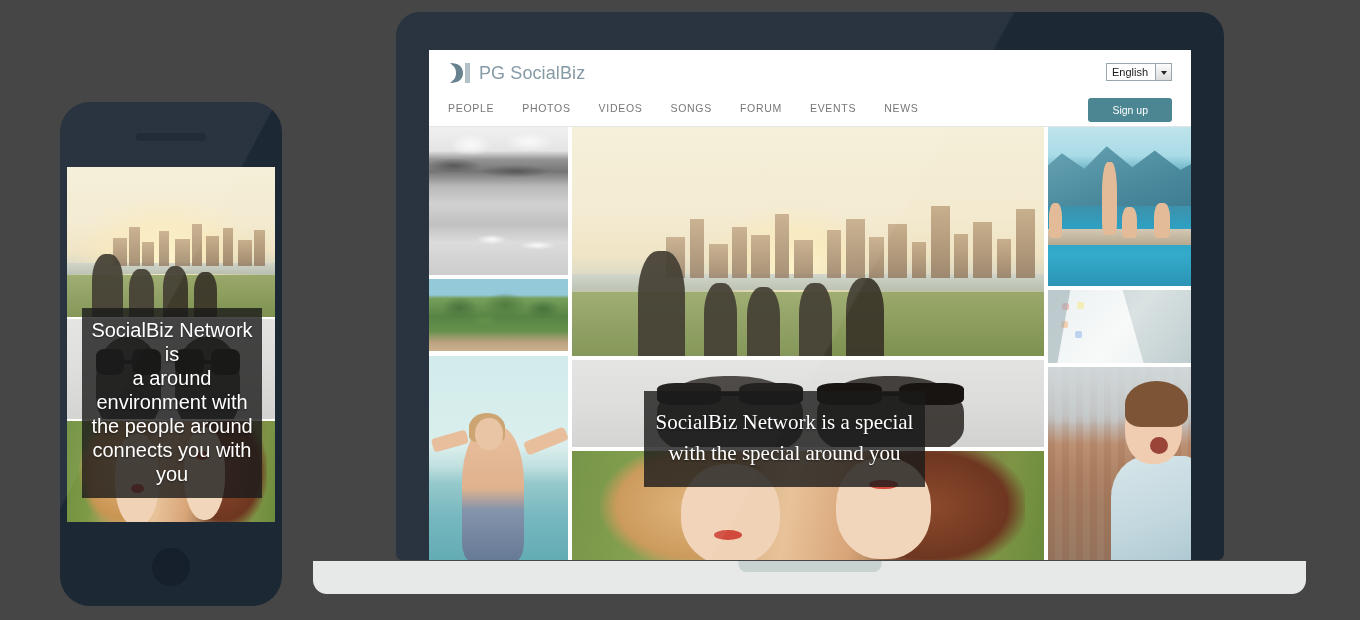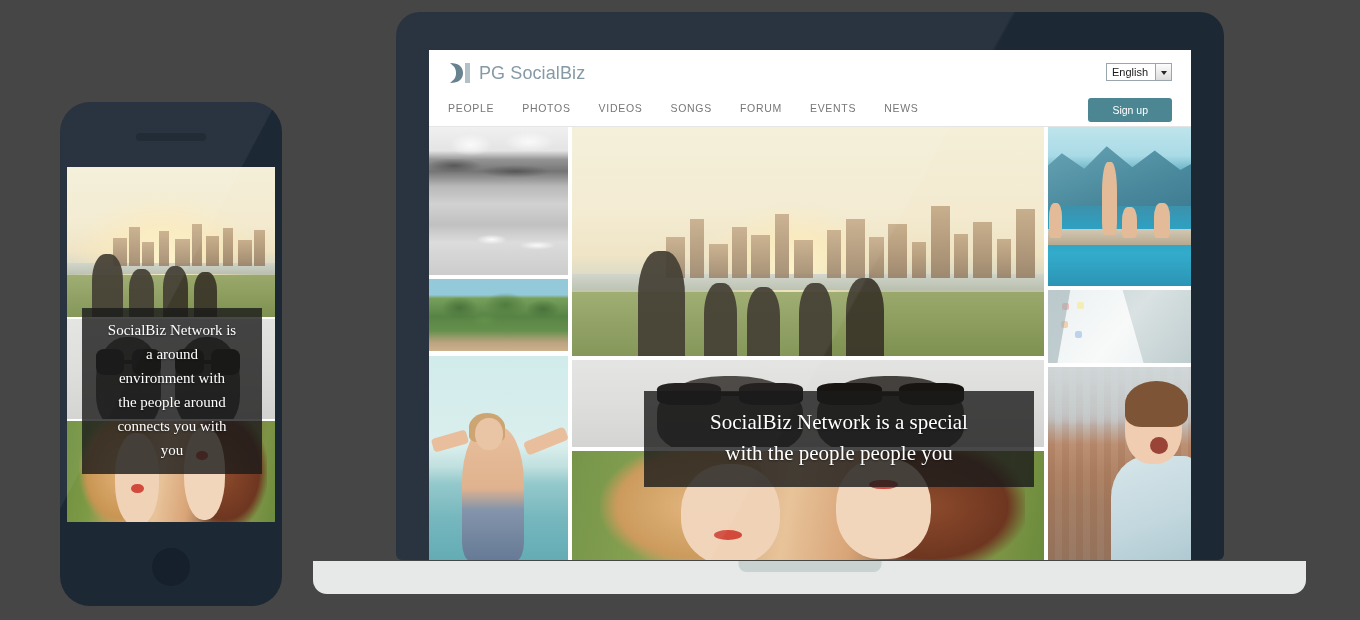--- a/index.html
+++ b/index.html
@@ -244,21 +244,21 @@
   
   .t-r1 { top: 0;   width: 143px; height: 159px; }
   .t-r2 { top: 163px; width: 143px; height: 73px; }
   .t-r3 { top: 240px; width: 143px; height: 194px; }
 
   
   .hero-overlay {
     position: absolute;
     left: 215px;
     top: 264px;
-    width: 390px;
+    width: 281px;
     background: rgba(26,26,26,0.80);
     padding: 16px 8px 18px;
     box-sizing: border-box;
     text-align: center;
     z-index: 5;
   }
   .hero-overlay .line {
     font-family: "Liberation Serif", serif;
     color: #ffffff;
     font-size: 21px;
@@ -270,23 +270,23 @@
     left: 15px;
     top: 141px;
     width: 180px;
     background: rgba(26,26,26,0.80);
     padding: 10px 6px 12px;
     box-sizing: border-box;
     text-align: center;
     z-index: 5;
   }
   .phone-overlay .line {
-    font-family: Liberation Serif, serif;
+    font-family: Liberation Sans, sans-serif;
     color: #ffffff;
-    font-size: 15px;
+    font-size: 20px;
     line-height: 24px;
     text-shadow: 0 1px 2px rgba(0,0,0,0.5);
   }
 
   
   .ph { position: absolute; inset: 0; }
 
   
   .ph-sunset {
     background:
@@ -737,21 +737,21 @@
               <div class="rt-body"></div>
               <div class="rt-head"></div>
               <div class="rt-hair"></div>
               <div class="rt-mouth"></div>
             </div>
           </div>
         </div>
 
         <div class="hero-overlay">
           <div class="line">SocialBiz Network is a special</div>
-          <div class="line">with the people people you</div>
+          <div class="line">with the special around you</div>
         </div>
       </div>
     </div>
     <div class="laptop-sheen"></div>
   </div>
 
   <div class="laptop-base">
     <div class="laptop-trackpad"></div>
   </div>
 

